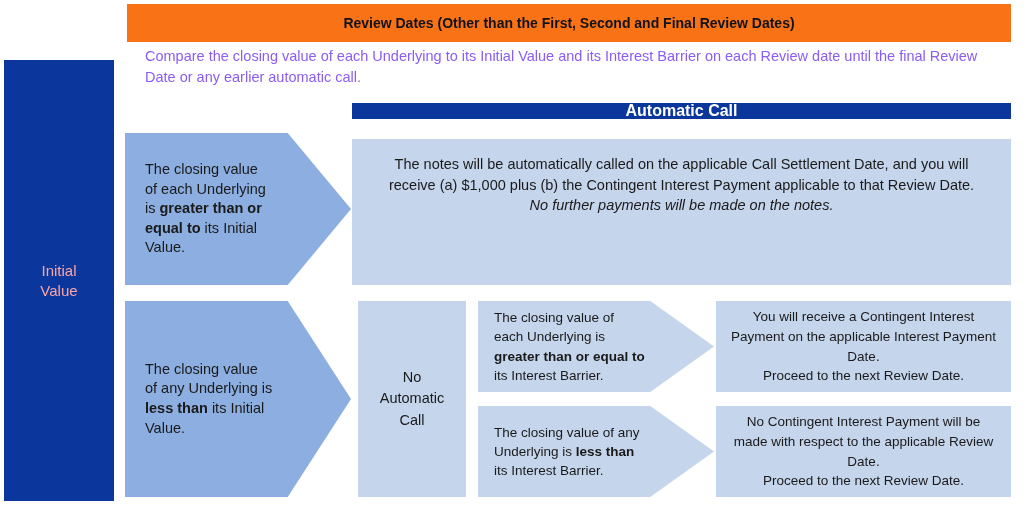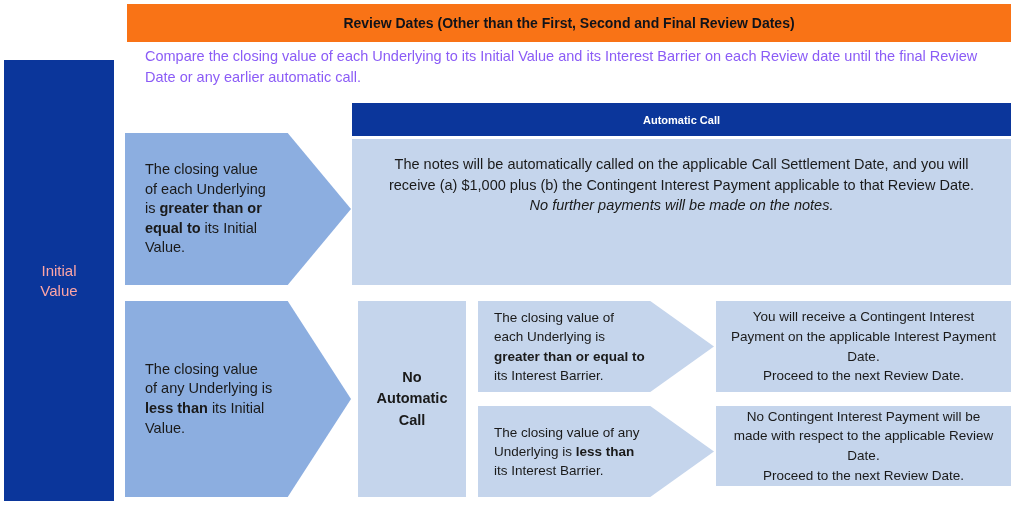--- a/index.html
+++ b/index.html
@@ -101,27 +101,27 @@
     padding-left: 20px;
     padding-right: 78px;
   }
 
   
   .auto-call-header {
     position: absolute;
     left: 352px;
     top: 103px;
     width: 659px;
-    height: 33px;
+    height: 16px;
     background: #0B369B;
     color: #ffffff;
     display: flex;
     align-items: center;
     justify-content: center;
-    font-size: 11px;
+    font-size: 16px;
     font-weight: bold;
   }
 
   .auto-call-body {
     position: absolute;
     left: 352px;
     top: 139px;
     width: 659px;
     height: 146px;
     background: #C5D5EC;
@@ -145,21 +145,20 @@
     height: 196px;
     background: #C5D5EC;
     display: flex;
     align-items: center;
     justify-content: center;
     text-align: center;
     font-size: 14.5px;
     line-height: 1.45;
     color: #1a1a1a;
     white-space: pre-line;
-    font-weight: bold;
   }
 
   
   .chev-light {
     position: absolute;
     background: #C5D5EC;
     display: flex;
     align-items: center;
     box-sizing: border-box;
     clip-path: polygon(0 0, 73% 0, 100% 50%, 73% 100%, 0 100%);
@@ -180,21 +179,21 @@
     align-items: center;
     justify-content: center;
     text-align: center;
     box-sizing: border-box;
     padding: 4px 14px;
     font-size: 13.5px;
     line-height: 1.45;
     color: #1a1a1a;
   }
   .outcome-1 { left: 716px; top: 301px; width: 295px; height: 91px; }
-  .outcome-2 { left: 716px; top: 406px; width: 295px; height: 80px; }
+  .outcome-2 { left: 716px; top: 406px; width: 295px; height: 91px; }
 
   b { font-weight: bold; }
 </style>
 </head>
 <body>
 
 <div class="stage">
 
   <div class="initial-value-bar">Initial
 Value</div>

